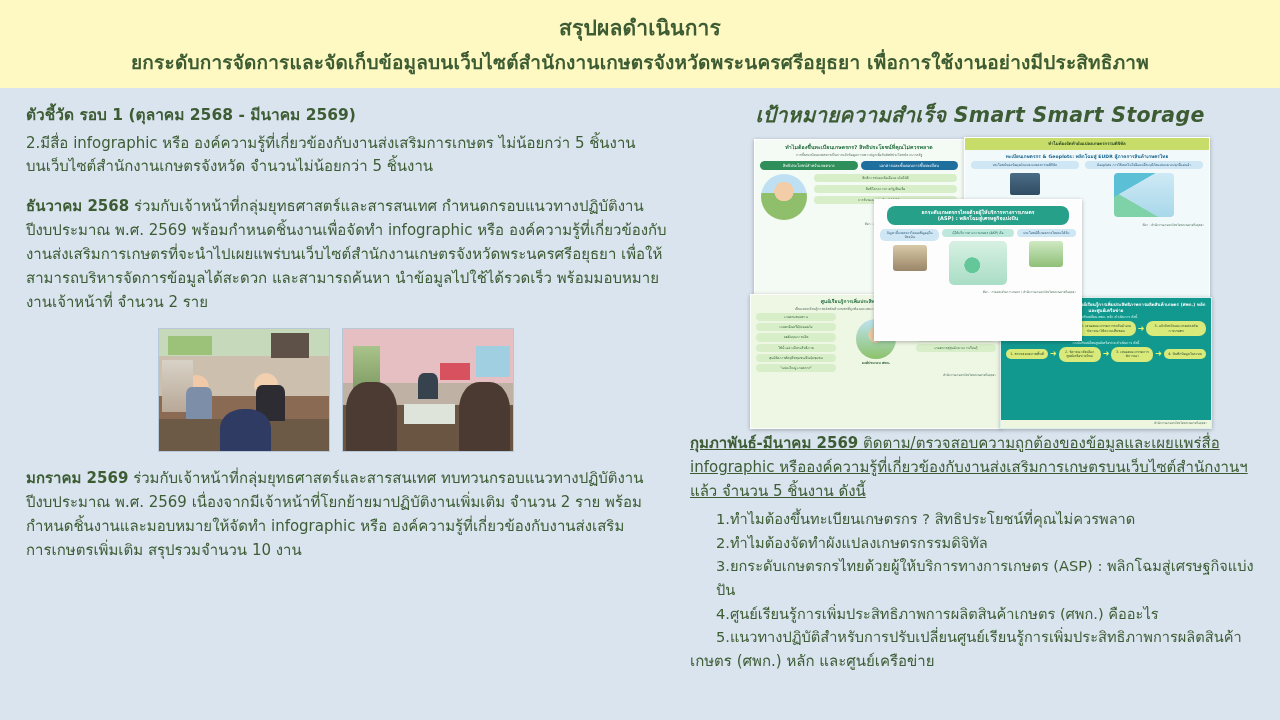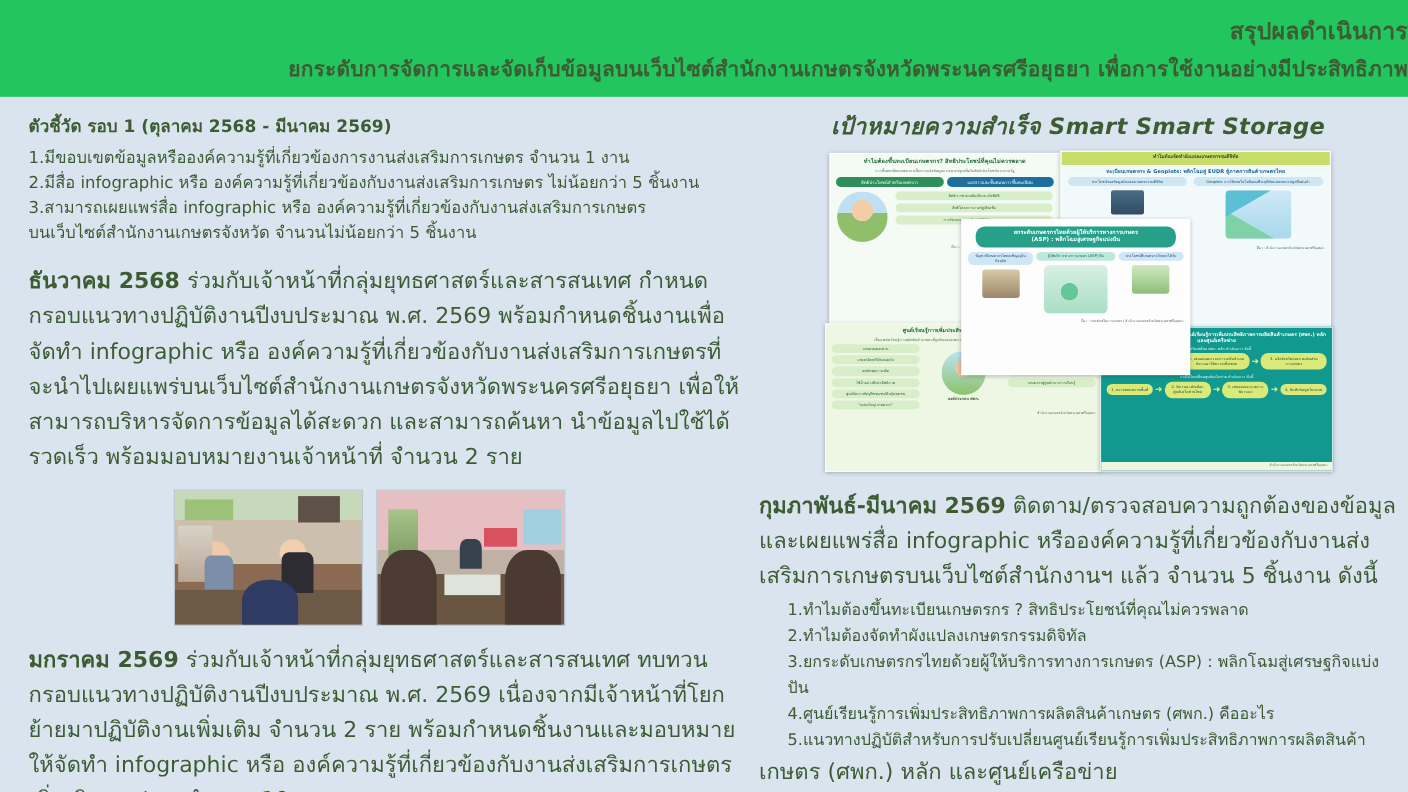--- a/index.html
+++ b/index.html
@@ -7,43 +7,43 @@
   body{
     width:1280px;height:720px;overflow:hidden;
     background:#d9e4ef;
     font-family:"DejaVu Sans","Liberation Sans",sans-serif;
     color:#3d5c33;
     position:relative;
   }
   
   .header-band{
     position:absolute;left:0;top:0;width:1280px;height:88px;
-    background:#22c55e;
-    display:flex;flex-direction:column;align-items:flex-end;justify-content:center;
+    background:#fef9c3;
+    display:flex;flex-direction:column;align-items:center;justify-content:center;
     gap:3px;
   }
   .header-band .line1{
     font-size:21px;font-weight:700;color:#3d5c33;letter-spacing:.2px;
   }
   .header-band .line2{
     font-size:19px;font-weight:700;color:#3d5c33;letter-spacing:.2px;white-space:nowrap;
   }
   
   .left-col{
     position:absolute;left:0;top:88px;width:690px;height:632px;
     padding:10px 14px 0 26px;box-sizing:border-box;
   }
   .right-col{
     position:absolute;left:690px;top:88px;width:590px;height:632px;
     padding:6px 10px 0 0;box-sizing:border-box;
   }
   
   .kpi-title{font-size:15.5px;font-weight:700;margin:4px 0 5px 0;}
   .kpi-line{font-size:15px;line-height:1.52;margin:0;}
-  .para{font-size:20px;line-height:1.60;margin:0;}
+  .para{font-size:15px;line-height:1.60;margin:0;}
   .blk{margin-top:16px;}
   .bold{font-weight:700;}
   .sub-list{margin:4px 0 0 0;padding:0;list-style:none;}
   .sub-list li{font-size:14.6px;line-height:1.62;margin-left:26px;}
   .signature{
     text-align:right;font-size:15px;font-weight:700;margin-top:16px;padding-right:4px;
   }
   
   .right-title{
     font-size:20.5px;font-weight:700;font-style:italic;color:#3d5c33;
@@ -139,23 +139,21 @@
 <body>
 
 <div class="header-band">
   <div class="line1">สรุปผลดำเนินการ</div>
   <div class="line2">ยกระดับการจัดการและจัดเก็บข้อมูลบนเว็บไซต์สำนักงานเกษตรจังหวัดพระนครศรีอยุธยา เพื่อการใช้งานอย่างมีประสิทธิภาพ</div>
 </div>
 
 <div class="left-col">
 
   <div class="kpi-title">ตัวชี้วัด รอบ 1 (ตุลาคม 2568 - มีนาคม 2569)</div>
-  <p class="kpi-line">1.มีขอบเขตข้อมูลหรือองค์ความรู้ที่เกี่ยวข้องการงานส่งเสริมการเกษตร จำนวน 1 งาน</p>
   <p class="kpi-line">2.มีสื่อ infographic หรือ องค์ความรู้ที่เกี่ยวข้องกับงานส่งเสริมการเกษตร ไม่น้อยกว่า 5 ชิ้นงาน</p>
-  <p class="kpi-line">3.สามารถเผยแพร่สื่อ infographic หรือ องค์ความรู้ที่เกี่ยวข้องกับงานส่งเสริมการเกษตร</p>
   <p class="kpi-line">บนเว็บไซต์สำนักงานเกษตรจังหวัด จำนวนไม่น้อยกว่า 5 ชิ้นงาน</p>
 
   <p class="para blk">
     <span class="bold">ธันวาคม 2568</span>
     <span>ร่วมกับเจ้าหน้าที่กลุ่มยุทธศาสตร์และสารสนเทศ กำหนดกรอบแนวทางปฏิบัติงานปีงบประมาณ พ.ศ. 2569 พร้อมกำหนดชิ้นงานเพื่อจัดทำ infographic หรือ องค์ความรู้ที่เกี่ยวข้องกับงานส่งเสริมการเกษตรที่จะนำไปเผยแพร่บนเว็บไซต์สำนักงานเกษตรจังหวัดพระนครศรีอยุธยา เพื่อให้สามารถบริหารจัดการข้อมูลได้สะดวก และสามารถค้นหา นำข้อมูลไปใช้ได้รวดเร็ว พร้อมมอบหมายงานเจ้าหน้าที่ จำนวน 2 ราย</span>
   </p>
 
   <div class="photo-row">
     <div class="photo ph1">
       <span class="b3"></span>
@@ -297,21 +295,21 @@
         <div style="flex:1;">
           <div class="chip-bl">ประโยชน์ที่เกษตรกรไทยจะได้รับ</div>
           <div style="width:34px;height:26px;margin:4px auto;background:linear-gradient(#cfe9c2,#8fbf78);border-radius:3px;"></div>
         </div>
       </div>
       <div class="footer-line" style="padding:2px 5px;">ที่มา : กรมส่งเสริมการเกษตร / สำนักงานเกษตรจังหวัดพระนครศรีอยุธยา</div>
     </div>
 
   </div>
 
-  <p class="para" style="margin-top:16px;">
+  <p class="para" style="margin-top:4px;text-decoration:underline;">
     <span class="bold">กุมภาพันธ์-มีนาคม 2569</span>
     <span>ติดตาม/ตรวจสอบความถูกต้องของข้อมูลและเผยแพร่สื่อ infographic หรือองค์ความรู้ที่เกี่ยวข้องกับงานส่งเสริมการเกษตรบนเว็บไซต์สำนักงานฯ แล้ว จำนวน 5 ชิ้นงาน ดังนี้</span>
   </p>
 
   <ul class="sub-list">
     <li>1.ทำไมต้องขึ้นทะเบียนเกษตรกร ? สิทธิประโยชน์ที่คุณไม่ควรพลาด</li>
     <li>2.ทำไมต้องจัดทำผังแปลงเกษตรกรรมดิจิทัล</li>
     <li>3.ยกระดับเกษตรกรไทยด้วยผู้ให้บริการทางการเกษตร (ASP) : พลิกโฉมสู่เศรษฐกิจแบ่งปัน</li>
     <li>4.ศูนย์เรียนรู้การเพิ่มประสิทธิภาพการผลิตสินค้าเกษตร (ศพก.) คืออะไร</li>
     <li>5.แนวทางปฏิบัติสำหรับการปรับเปลี่ยนศูนย์เรียนรู้การเพิ่มประสิทธิภาพการผลิตสินค้า</li>

